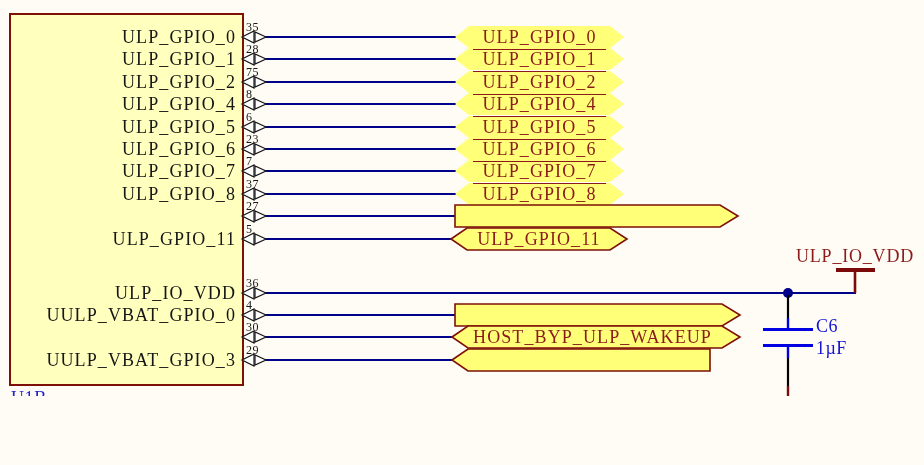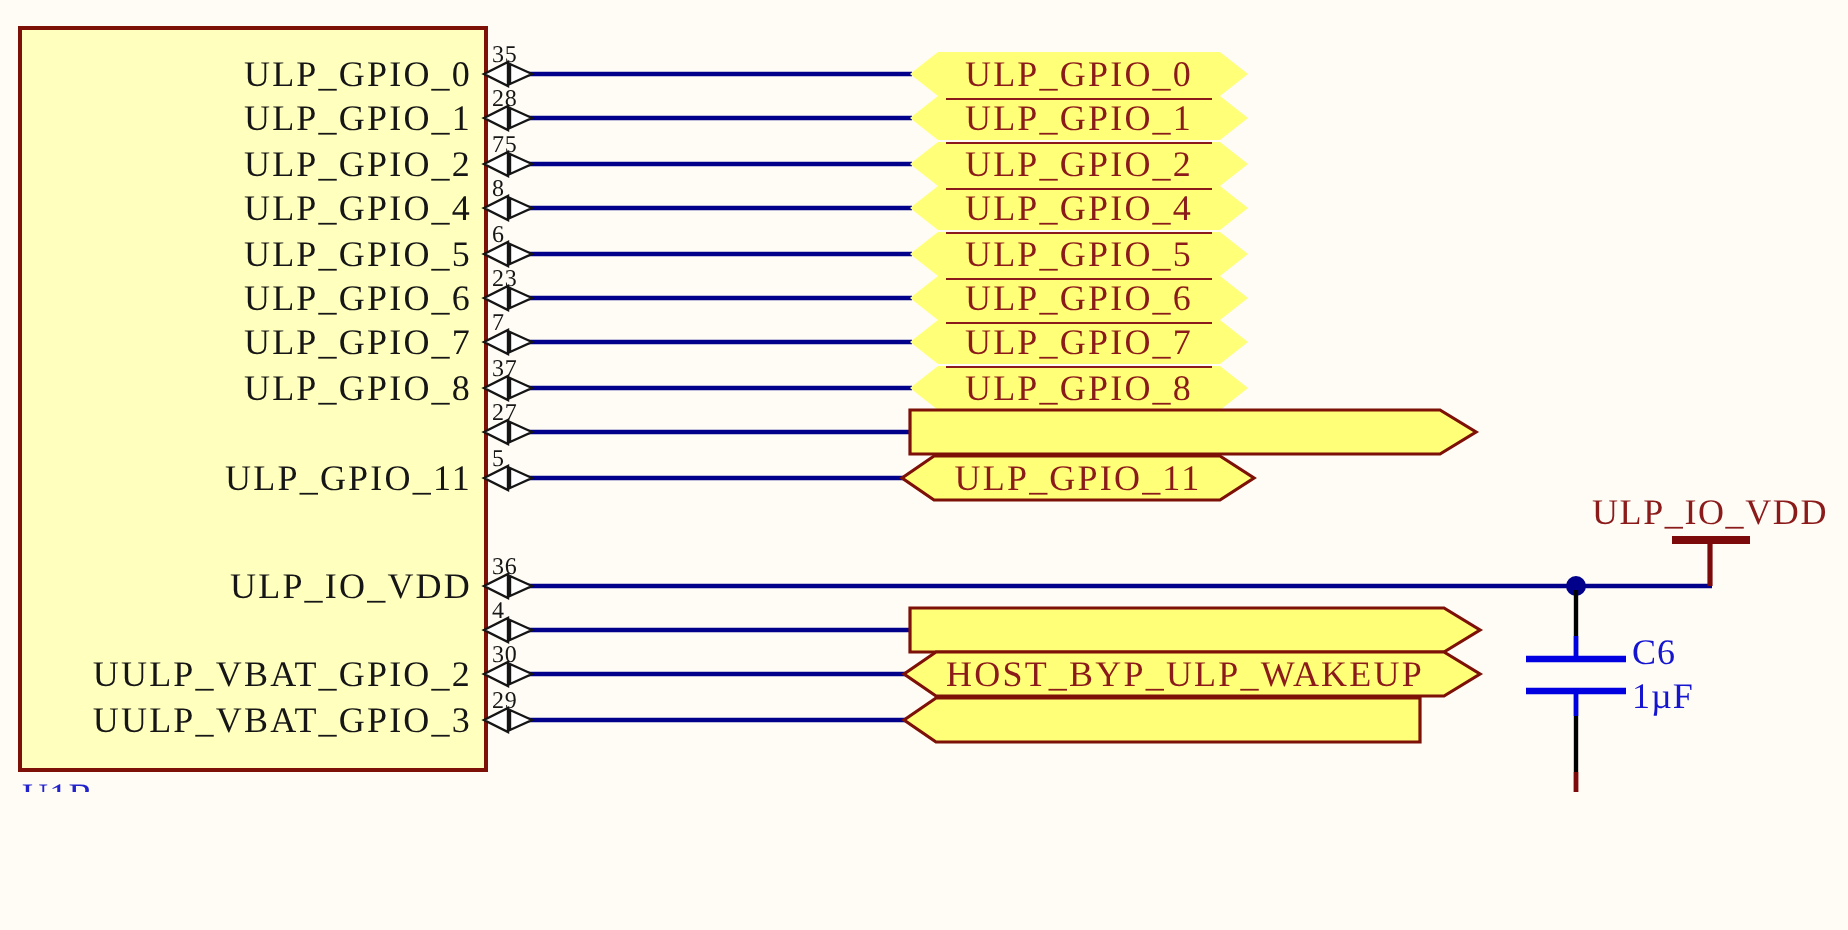--- a/index.html
+++ b/index.html
@@ -163,21 +163,21 @@
   <span class="t pin-name" style="top:26px">ULP_GPIO_0</span>
   <span class="t pin-name" style="top:48px">ULP_GPIO_1</span>
   <span class="t pin-name" style="top:71px">ULP_GPIO_2</span>
   <span class="t pin-name" style="top:93px">ULP_GPIO_4</span>
   <span class="t pin-name" style="top:116px">ULP_GPIO_5</span>
   <span class="t pin-name" style="top:138px">ULP_GPIO_6</span>
   <span class="t pin-name" style="top:160px">ULP_GPIO_7</span>
   <span class="t pin-name" style="top:183px">ULP_GPIO_8</span>
   <span class="t pin-name" style="top:228px">ULP_GPIO_11</span>
   <span class="t pin-name" style="top:282px">ULP_IO_VDD</span>
-  <span class="t pin-name" style="top:326px">UULP_VBAT_GPIO_2</span>
+  <span class="t pin-name" style="top:304px">UULP_VBAT_GPIO_0</span>
   <span class="t pin-name" style="top:349px">UULP_VBAT_GPIO_3</span>
 
   <span class="t pin-num" style="top:18px">35</span>
   <span class="t pin-num" style="top:40px">28</span>
   <span class="t pin-num" style="top:63px">75</span>
   <span class="t pin-num" style="top:85px">8</span>
   <span class="t pin-num" style="top:108px">6</span>
   <span class="t pin-num" style="top:130px">23</span>
   <span class="t pin-num" style="top:152px">7</span>
   <span class="t pin-num" style="top:175px">37</span>

